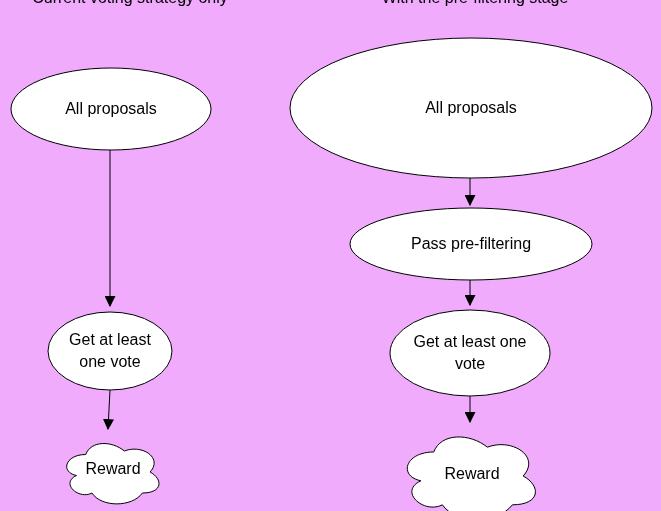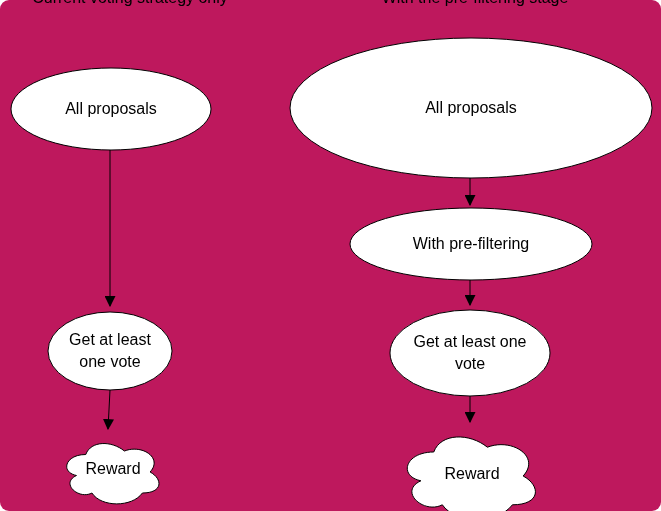--- a/index.html
+++ b/index.html
@@ -1,23 +1,22 @@
 <!DOCTYPE html>
 <html><head>
 <meta charset="utf-8">
 <style>
   html, body { margin: 0; padding: 0; }
   body { font-family: "Liberation Sans", sans-serif; background: #ffffff; }
   #canvas {
     position: relative;
     width: 661px;
     height: 511px;
-    background: #be185d;
+    background: #f0abfc;
     overflow: hidden;
-    border-radius: 9px;
   }
   #diagram-svg { position: absolute; left: 0; top: 0; }
   .shape { fill: #ffffff; stroke: #000000; stroke-width: 1; }
   .edge { stroke: #000000; stroke-width: 1; fill: none; }
   .label {
     position: absolute;
     transform: translate(-50%, -50%);
     text-align: center;
     font-size: 16px;
     line-height: 1.35;
@@ -63,17 +62,17 @@
   </svg>
 
   <div class="col-title" style="left:130px;">Current voting strategy only</div>
   <div class="col-title" style="left:475px;">With the pre-filtering stage</div>
 
   <div class="label nowrap" style="left:111px; top:109px;">All proposals</div>
   <div class="label" style="left:110px; top:351px; width:112px;">Get at least one vote</div>
   <div class="label nowrap" style="left:113px; top:469px;">Reward</div>
 
   <div class="label nowrap" style="left:471px; top:108px;">All proposals</div>
-  <div class="label nowrap" style="left:471px; top:244px;">With pre-filtering</div>
+  <div class="label nowrap" style="left:471px; top:244px;">Pass pre-filtering</div>
   <div class="label" style="left:470px; top:353px; width:120px;">Get at least one vote</div>
   <div class="label nowrap" style="left:472px; top:474px;">Reward</div>
 
 </div>
 
 </body></html>

